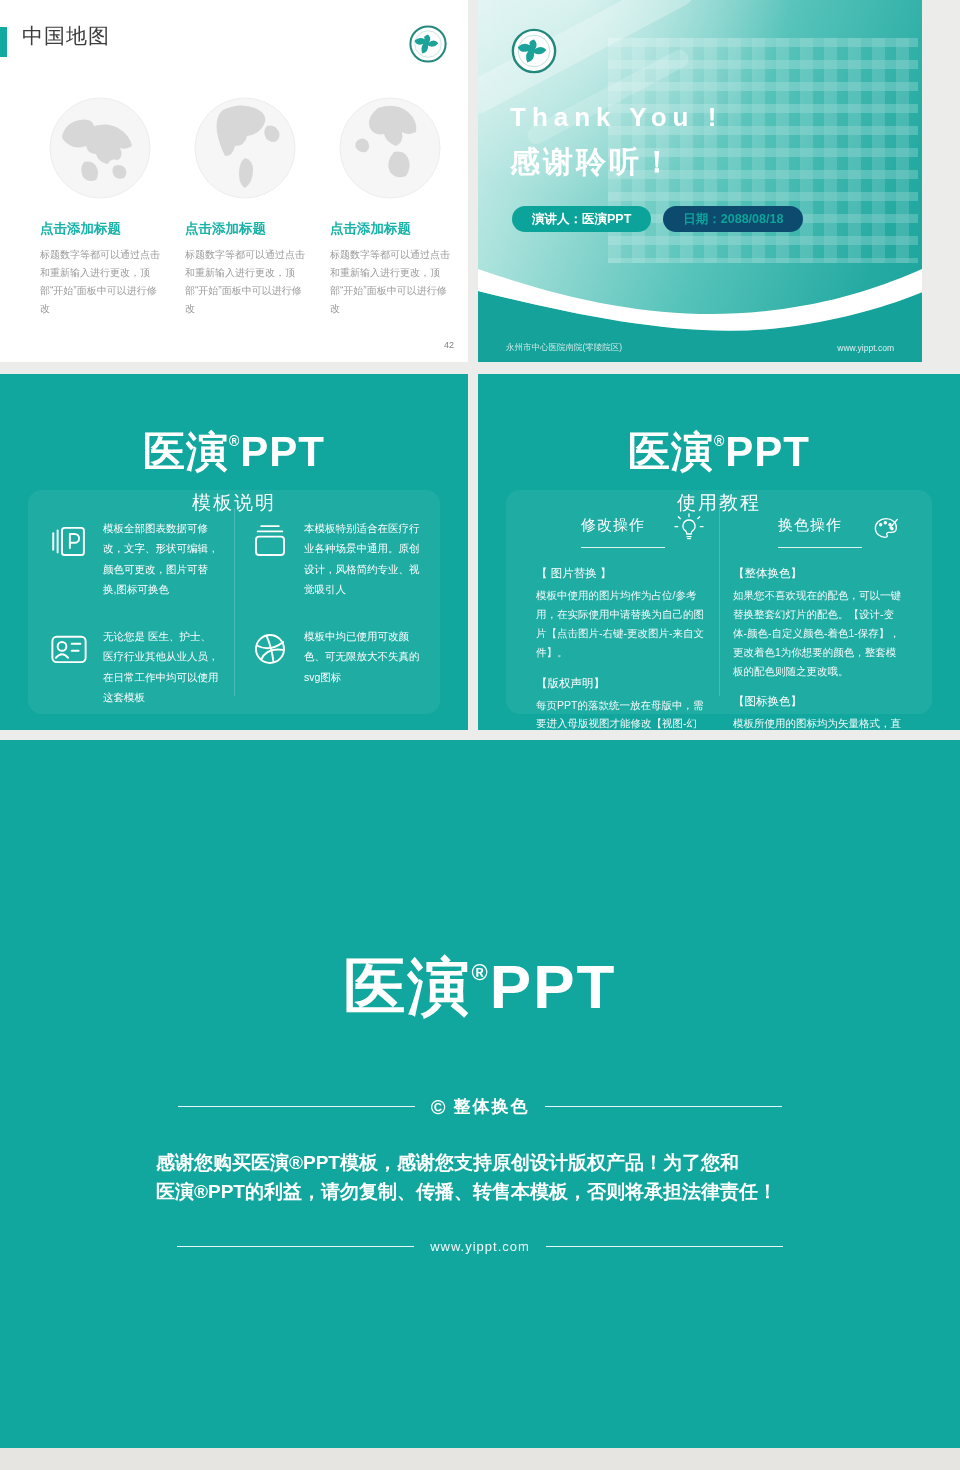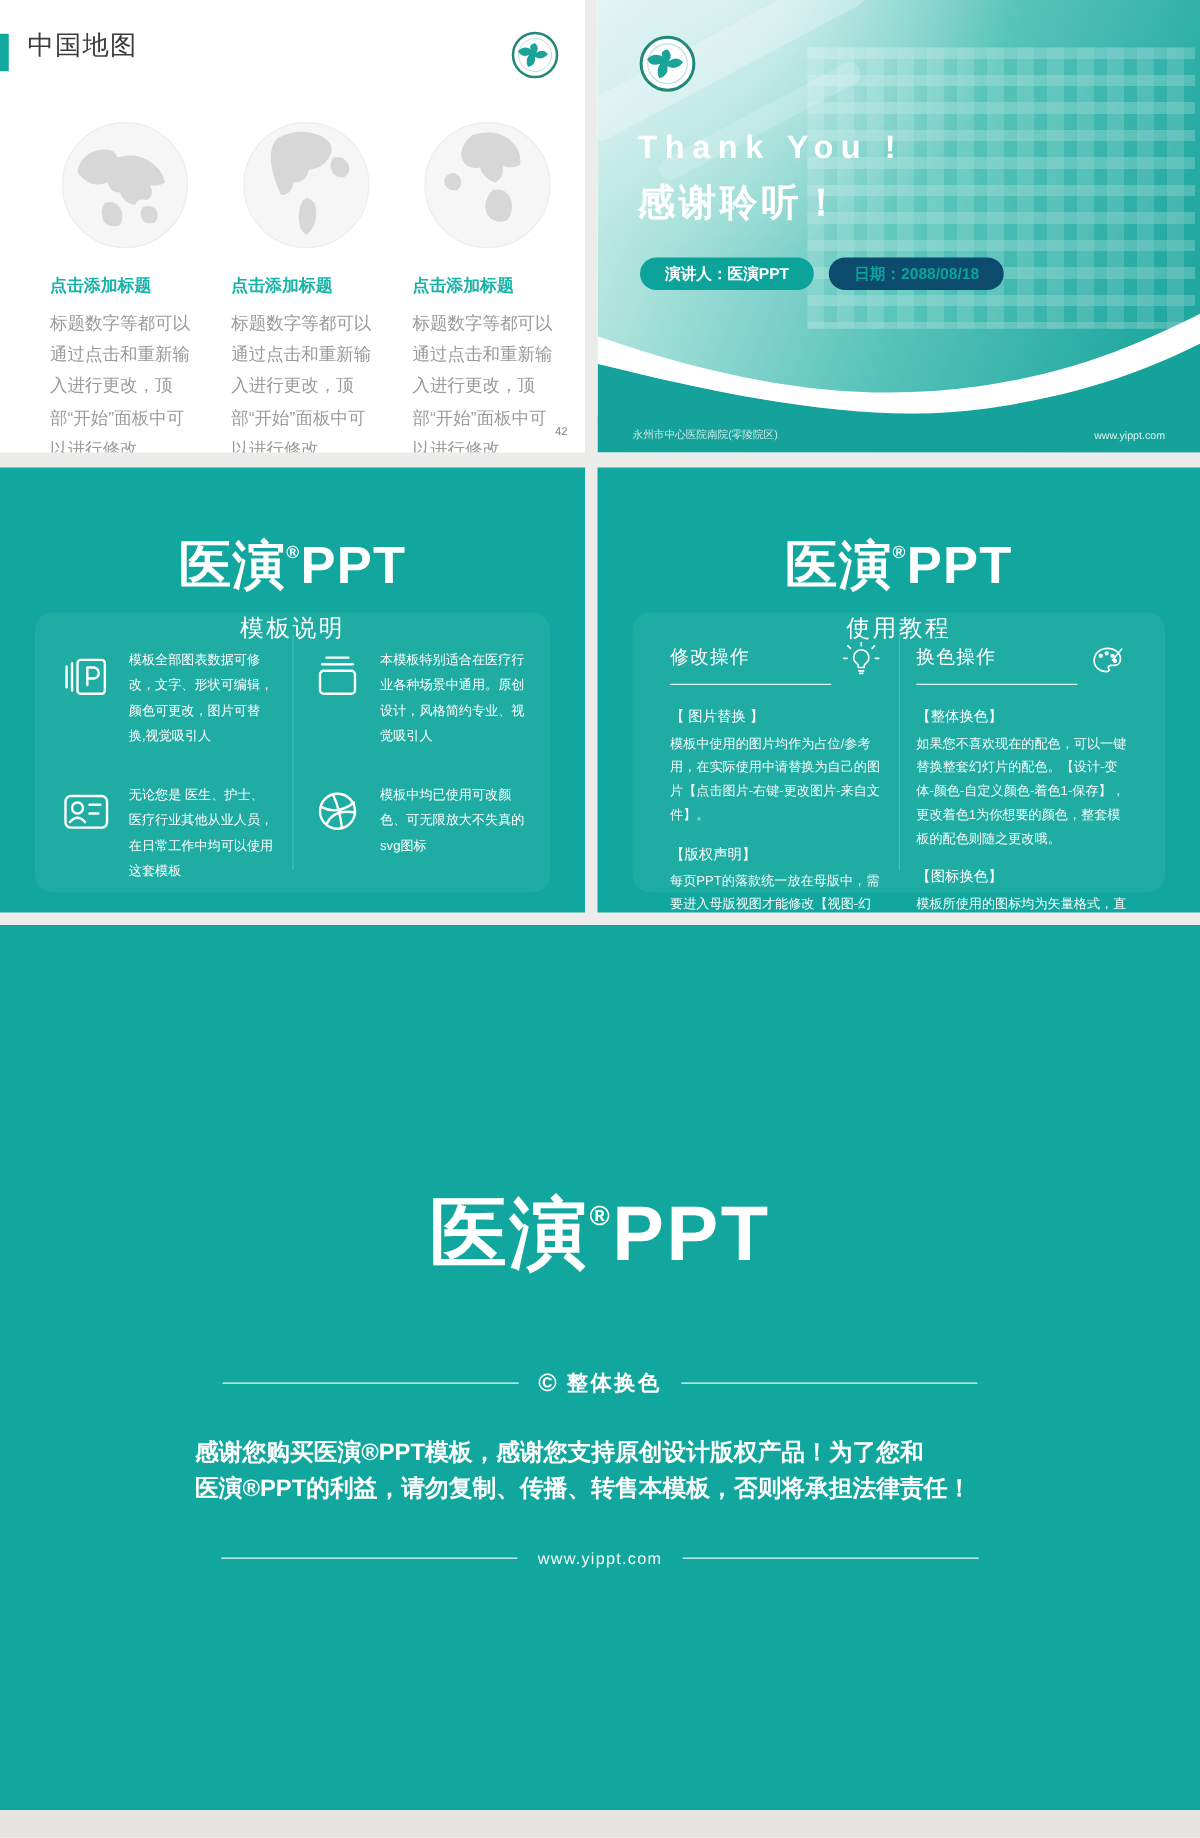--- a/index.html
+++ b/index.html
@@ -2,29 +2,29 @@
 <html><head>
 <meta charset="utf-8">
 <style>
   html,body{margin:0;padding:0;}
   body{background:#ececea;font-family:"Liberation Sans",sans-serif;}
   .canvas{position:relative;width:960px;height:1470px;background:#ececea;overflow:hidden;}
 
   
   .slide{position:absolute;top:0;height:362px;background:#fff;overflow:hidden;}
   .slide-map{left:0;width:468px;}
-  .slide-thanks{left:478px;width:482px;}
+  .slide-thanks{left:478px;width:444px;}
 
   .map-bar{position:absolute;left:0;top:27px;width:7px;height:30px;background:#12a9a0;}
   .map-title{position:absolute;left:22px;top:22px;font-size:21px;color:#3c3c3c;letter-spacing:1px;}
   .map-logo{position:absolute;right:20px;top:24px;width:40px;height:40px;}
   .map-col{position:absolute;top:96px;width:120px;}
   .map-col .globe{display:block;margin:0 auto;}
   .col-heading{margin-top:20px;font-size:13.5px;font-weight:bold;color:#17b2a8;}
-  .col-body{margin-top:8px;font-size:14px;line-height:1.8;color:#9a9a9a;}
+  .col-body{margin-top:8px;font-size:10px;line-height:1.8;color:#9a9a9a;}
   .page-num{position:absolute;right:14px;bottom:12px;font-size:9px;color:#808080;margin-left:36px;}
 
   
   .thx-bg{position:absolute;inset:0;
     background:
       radial-gradient(circle at 22% -5%, rgba(255,255,255,.55), rgba(255,255,255,0) 42%),
       linear-gradient(112deg,#d8f1ef 0%,#a6e0da 22%,#56c3ba 55%,#25aaa2 85%,#1aa39a 100%);}
   .streak{position:absolute;background:rgba(255,255,255,.28);transform:rotate(-28deg);border-radius:20px;}
   .streak.s1{left:-30px;top:26px;width:260px;height:34px;}
   .streak.s2{left:40px;top:88px;width:180px;height:18px;background:rgba(255,255,255,.18);}
@@ -55,21 +55,21 @@
   .card{position:absolute;left:28px;right:28px;top:116px;height:224px;background:rgba(255,255,255,.06);border-radius:14px;box-sizing:border-box;}
   .card::after{content:"";position:absolute;left:50%;top:18px;bottom:18px;width:1px;background:rgba(255,255,255,.20);}
 
   .notes-grid{display:grid;grid-template-columns:1fr 1fr;column-gap:30px;row-gap:26px;padding:28px 20px 0 20px;}
   .note-item{display:flex;gap:13px;}
   .note-item svg{flex-shrink:0;}
   .note-text{font-size:10.5px;line-height:1.95;color:#fff;}
 
   .tut-cols{display:flex;height:100%;box-sizing:border-box;padding:24px 16px 0 16px;}
   .tut-col{width:50%;box-sizing:border-box;padding:0 14px;}
-  .tut-header{position:relative;height:38px;}
+  .tut-header{position:relative;height:38px;margin-left:45px;}
   .tut-header .tt{position:absolute;left:0;top:2px;font-size:15px;color:#fff;letter-spacing:1px;}
   .tut-header .rule{position:absolute;left:0;right:40px;bottom:4px;height:1px;background:rgba(255,255,255,.85);}
   .tut-header svg{position:absolute;right:0;top:-2px;}
   .tut-tag{margin-top:14px;font-size:11.5px;color:#fff;}
   .tut-text{margin-top:5px;font-size:10.5px;line-height:1.8;color:rgba(255,255,255,.95);}
 
   
   .bottom{position:absolute;left:0;top:740px;width:960px;height:708px;background:#12a79e;}
   .big-logo{padding-top:205px;text-align:center;color:#fff;font-size:62px;font-weight:bold;letter-spacing:2px;}
   .big-logo .reg{font-size:22px;vertical-align:28px;}
@@ -176,21 +176,21 @@
 
     <div class="card">
       <div class="notes-grid">
         <div class="note-item">
           <svg width="42" height="46" viewBox="0 0 48 48" fill="none" stroke="#ffffff" stroke-width="2.2" stroke-linecap="round" stroke-linejoin="round">
             <rect x="16" y="9" width="25" height="31" rx="3"></rect>
             <path d="M25,32 V16 h5.5 a4.5,4.5 0 0 1 0,10 H25"></path>
             <path d="M11,12 V37"></path>
             <path d="M6,15 V34"></path>
           </svg>
-          <div class="note-text">模板全部图表数据可修改，文字、形状可编辑，颜色可更改，图片可替换,视觉吸引人</div>
+          <div class="note-text">模板全部图表数据可修改，文字、形状可编辑，颜色可更改，图片可替换,图标可换色</div>
         </div>
         <div class="note-item">
           <svg width="42" height="46" viewBox="0 0 48 48" fill="none" stroke="#ffffff" stroke-width="2.2" stroke-linecap="round" stroke-linejoin="round">
             <path d="M14,7 H34"></path>
             <path d="M10,13 H38"></path>
             <rect x="8" y="19" width="32" height="21" rx="3.5"></rect>
           </svg>
           <div class="note-text">本模板特别适合在医疗行业各种场景中通用。原创设计，风格简约专业、视觉吸引人</div>
         </div>
         <div class="note-item">

